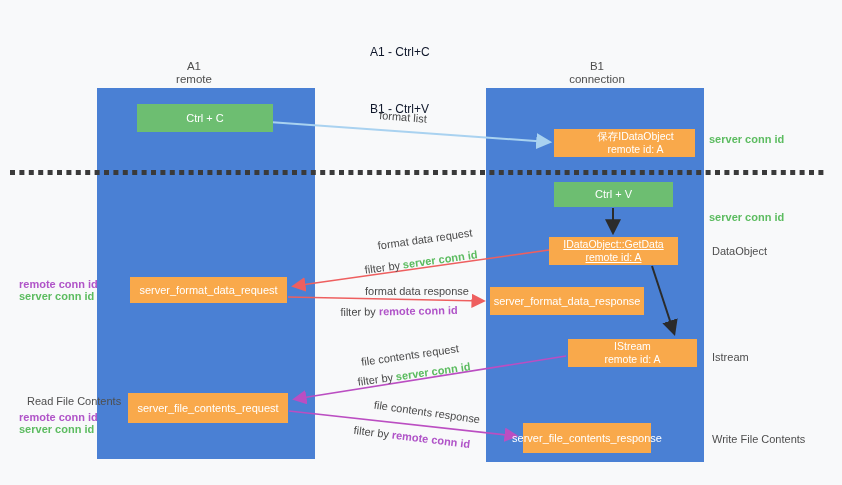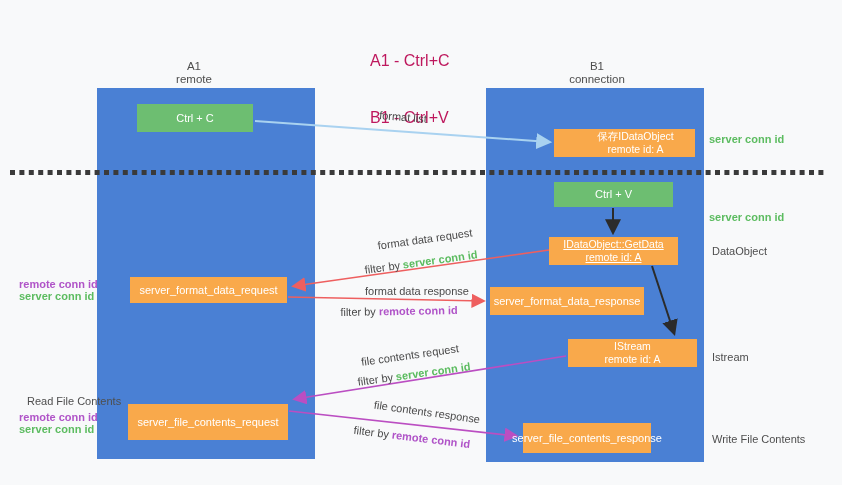--- a/index.html
+++ b/index.html
@@ -1,18 +1,18 @@
 <!DOCTYPE html>
 <html><head>
 <meta charset="utf-8">
 <style>
   html,body{margin:0;padding:0;}
   body{font-family:"Liberation Sans",sans-serif;background:#f1f1f1;}
   .canvas{position:relative;width:842px;height:485px;background:#f8f9fa;overflow:hidden;}
-  .title{position:absolute;left:370px;top:13px;font-size:16px;line-height:19px;color:#be185d;white-space:pre;}
+  .title{position:absolute;left:370px;top:5px;font-size:12px;line-height:19px;color:#0f172a;white-space:pre;}
   .lane{position:absolute;background:#4a80d4;}
   .lane-a{left:97px;top:88px;width:218px;height:371px;}
   .lane-b{left:486px;top:88px;width:218px;height:374px;}
   .lane-header{position:absolute;width:160px;text-align:center;font-size:11.5px;line-height:13px;color:#4e4e4e;}
   .node{position:absolute;display:flex;flex-direction:column;align-items:center;justify-content:center;
         color:#fff;font-size:11px;line-height:13px;white-space:nowrap;text-align:center;}
   .node.orange{background:#f9a94b;}
   .node.green{background:#6dbe71;}
   .arrow-label{position:absolute;font-size:11px;color:#4a4a4a;white-space:nowrap;transform-origin:center;}
   .side-label{position:absolute;font-size:11px;color:#4e4e4e;white-space:nowrap;}
@@ -70,21 +70,21 @@
 
     <line x1="549" y1="250" x2="294" y2="286" stroke="#ee5f5f" stroke-width="1.6" marker-end="url(#ah-red)"></line>
 
     <line x1="288" y1="297" x2="483" y2="301" stroke="#ee5f5f" stroke-width="1.6" marker-end="url(#ah-red)"></line>
 
     <line x1="566" y1="356" x2="295" y2="399" stroke="#bb4ec2" stroke-width="1.6" marker-end="url(#ah-mag)"></line>
 
     <line x1="289" y1="411" x2="516" y2="436" stroke="#bb4ec2" stroke-width="1.6" marker-end="url(#ah-mag)"></line>
   </svg>
 
-  <div class="node green" style="left:137px;top:104px;width:116px;height:28px;">
+  <div class="node green" style="left:137px;top:104px;width:136px;height:28px;">
     <span>Ctrl + C</span>
   </div>
 
   <div class="node orange" style="left:554px;top:129px;width:119px;height:28px;font-size:10.5px;padding-left:22px;">
     <span>保存IDataObject</span>
     <span>remote id: A</span>
   </div>
 
   <div class="node green" style="left:554px;top:182px;width:119px;height:25px;">
     <span>Ctrl + V</span>
@@ -101,21 +101,21 @@
 
   <div class="node orange" style="left:490px;top:287px;width:154px;height:28px;">
     <span>server_format_data_response</span>
   </div>
 
   <div class="node orange" style="left:568px;top:339px;width:129px;height:28px;font-size:10.5px;">
     <span>IStream</span>
     <span>remote id: A</span>
   </div>
 
-  <div class="node orange" style="left:128px;top:404px;width:160px;height:36px;">
+  <div class="node orange" style="left:128px;top:393px;width:160px;height:30px;">
     <span>server_file_contents_request</span>
   </div>
 
   <div class="node orange" style="left:523px;top:423px;width:128px;height:30px;">
     <span>server_file_contents_response</span>
   </div>
 
   <div class="arrow-label" style="left:403px;top:117px;transform:translate(-50%,-50%) rotate(4.5deg);">format list</div>
 
   <div class="arrow-label" style="left:425px;top:239px;transform:translate(-50%,-50%) rotate(-8deg);">format data request</div>

